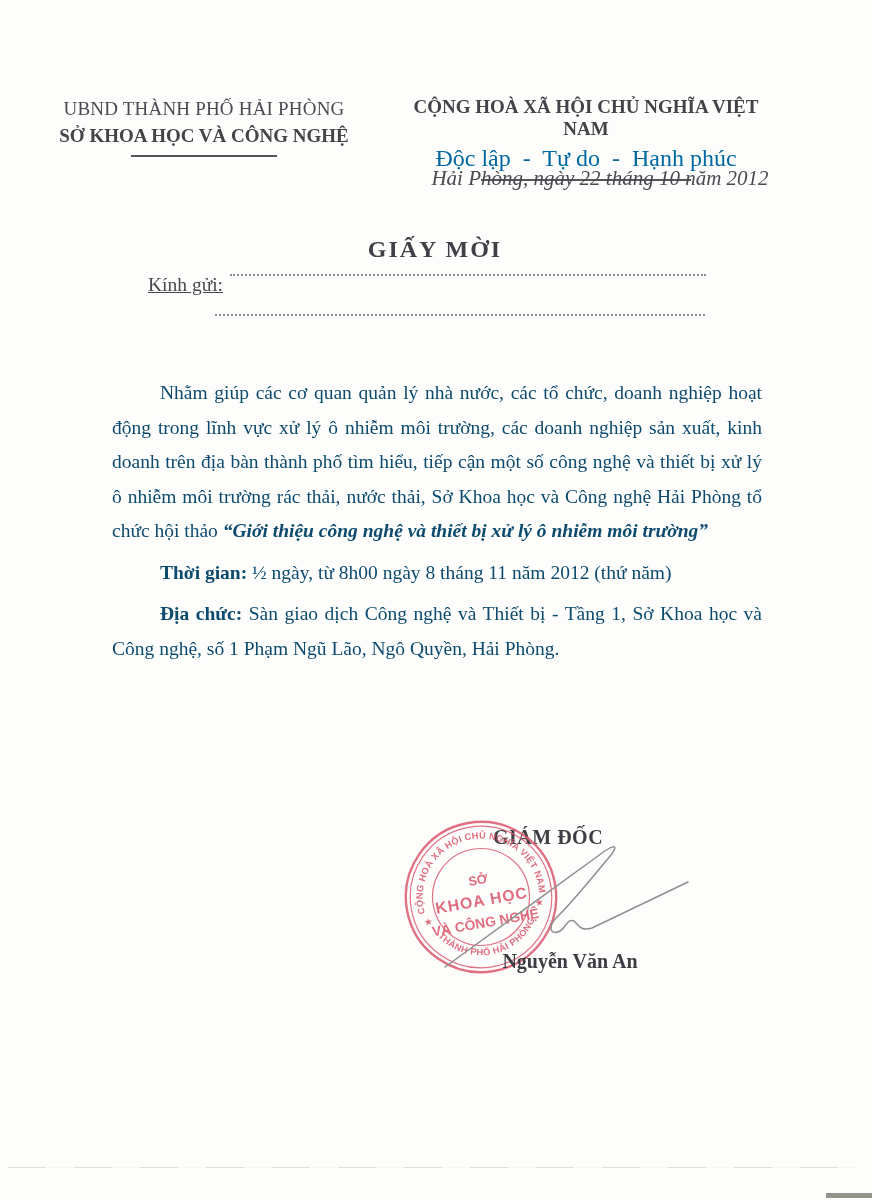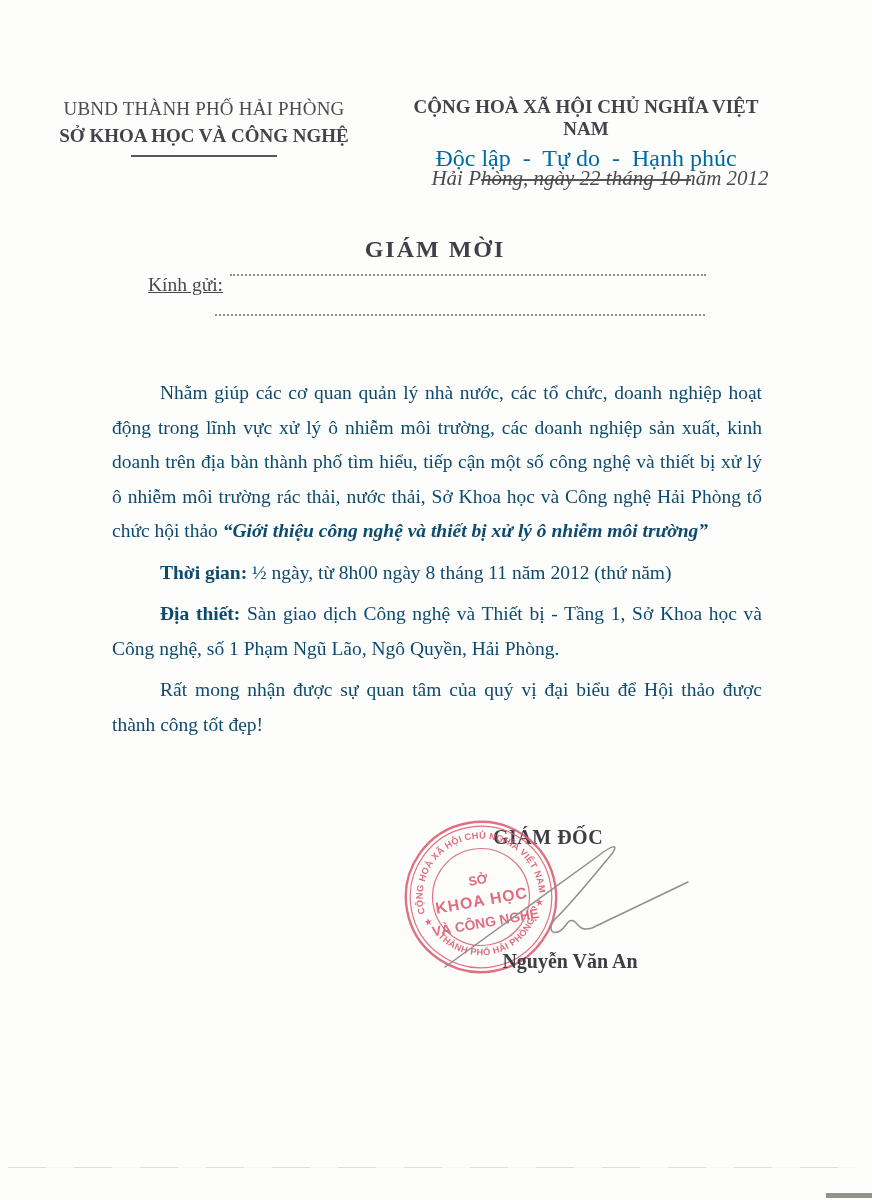--- a/index.html
+++ b/index.html
@@ -67,33 +67,32 @@
 </div>
 
 <div class="abs hdr-right">
   <div class="l1">CỘNG HOÀ XÃ HỘI CHỦ NGHĨA VIỆT NAM</div>
   <div class="l2">Độc lập  -  Tự do  -  Hạnh phúc</div>
   <div class="rule"></div>
 </div>
 
 <div class="abs dateline">Hải Phòng, ngày 22 tháng 10 năm 2012</div>
 
-<div class="abs doc-title">GIÁM MỜI</div>
+<div class="abs doc-title">GIẤY MỜI</div>
 
 <div class="abs salute-row">
   <span class="salute-label">Kính gửi:</span>
   <span class="dotline"></span>
 </div>
 <div class="abs dotline2"></div>
 
 <div class="abs body-text">
   <p><span>Nhằm giúp các cơ quan quản lý nhà nước, các tổ chức, doanh nghiệp hoạt động trong lĩnh vực xử lý ô nhiễm môi trường, các doanh nghiệp sản xuất, kinh doanh trên địa bàn thành phố tìm hiểu, tiếp cận một số công nghệ và thiết bị xử lý ô nhiễm môi trường rác thải, nước thải, Sở Khoa học và Công nghệ Hải Phòng tổ chức hội thảo </span><span class="quote">“Giới thiệu công nghệ và thiết bị xử lý ô nhiễm môi trường”</span></p>
   <p><span class="b">Thời gian:</span><span> ½ ngày, từ 8h00 ngày 8 tháng 11 năm 2012 (thứ năm)</span></p>
-  <p><span class="b">Địa thiết:</span><span> Sàn giao dịch Công nghệ và Thiết bị - Tầng 1, Sở Khoa học và Công nghệ, số 1 Phạm Ngũ Lão, Ngô Quyền, Hải Phòng.</span></p>
-  <p>Rất mong nhận được sự quan tâm của quý vị đại biểu để Hội thảo được thành công tốt đẹp!</p>
+  <p><span class="b">Địa chức:</span><span> Sàn giao dịch Công nghệ và Thiết bị - Tầng 1, Sở Khoa học và Công nghệ, số 1 Phạm Ngũ Lão, Ngô Quyền, Hải Phòng.</span></p>
 </div>
 
 <div class="abs sig-title">GIÁM ĐỐC</div>
 
 <div class="abs stamp-wrap">
   <svg width="178" height="178" viewBox="0 0 180 180">
     <g transform="rotate(-10 90 90)" stroke="#dc5e72" fill="none" opacity="0.88">
       <circle cx="90" cy="90" r="76" stroke-width="2.4"></circle>
       <circle cx="90" cy="90" r="71.5" stroke-width="1.2"></circle>
       <circle cx="90" cy="90" r="49" stroke-width="1.2"></circle>

